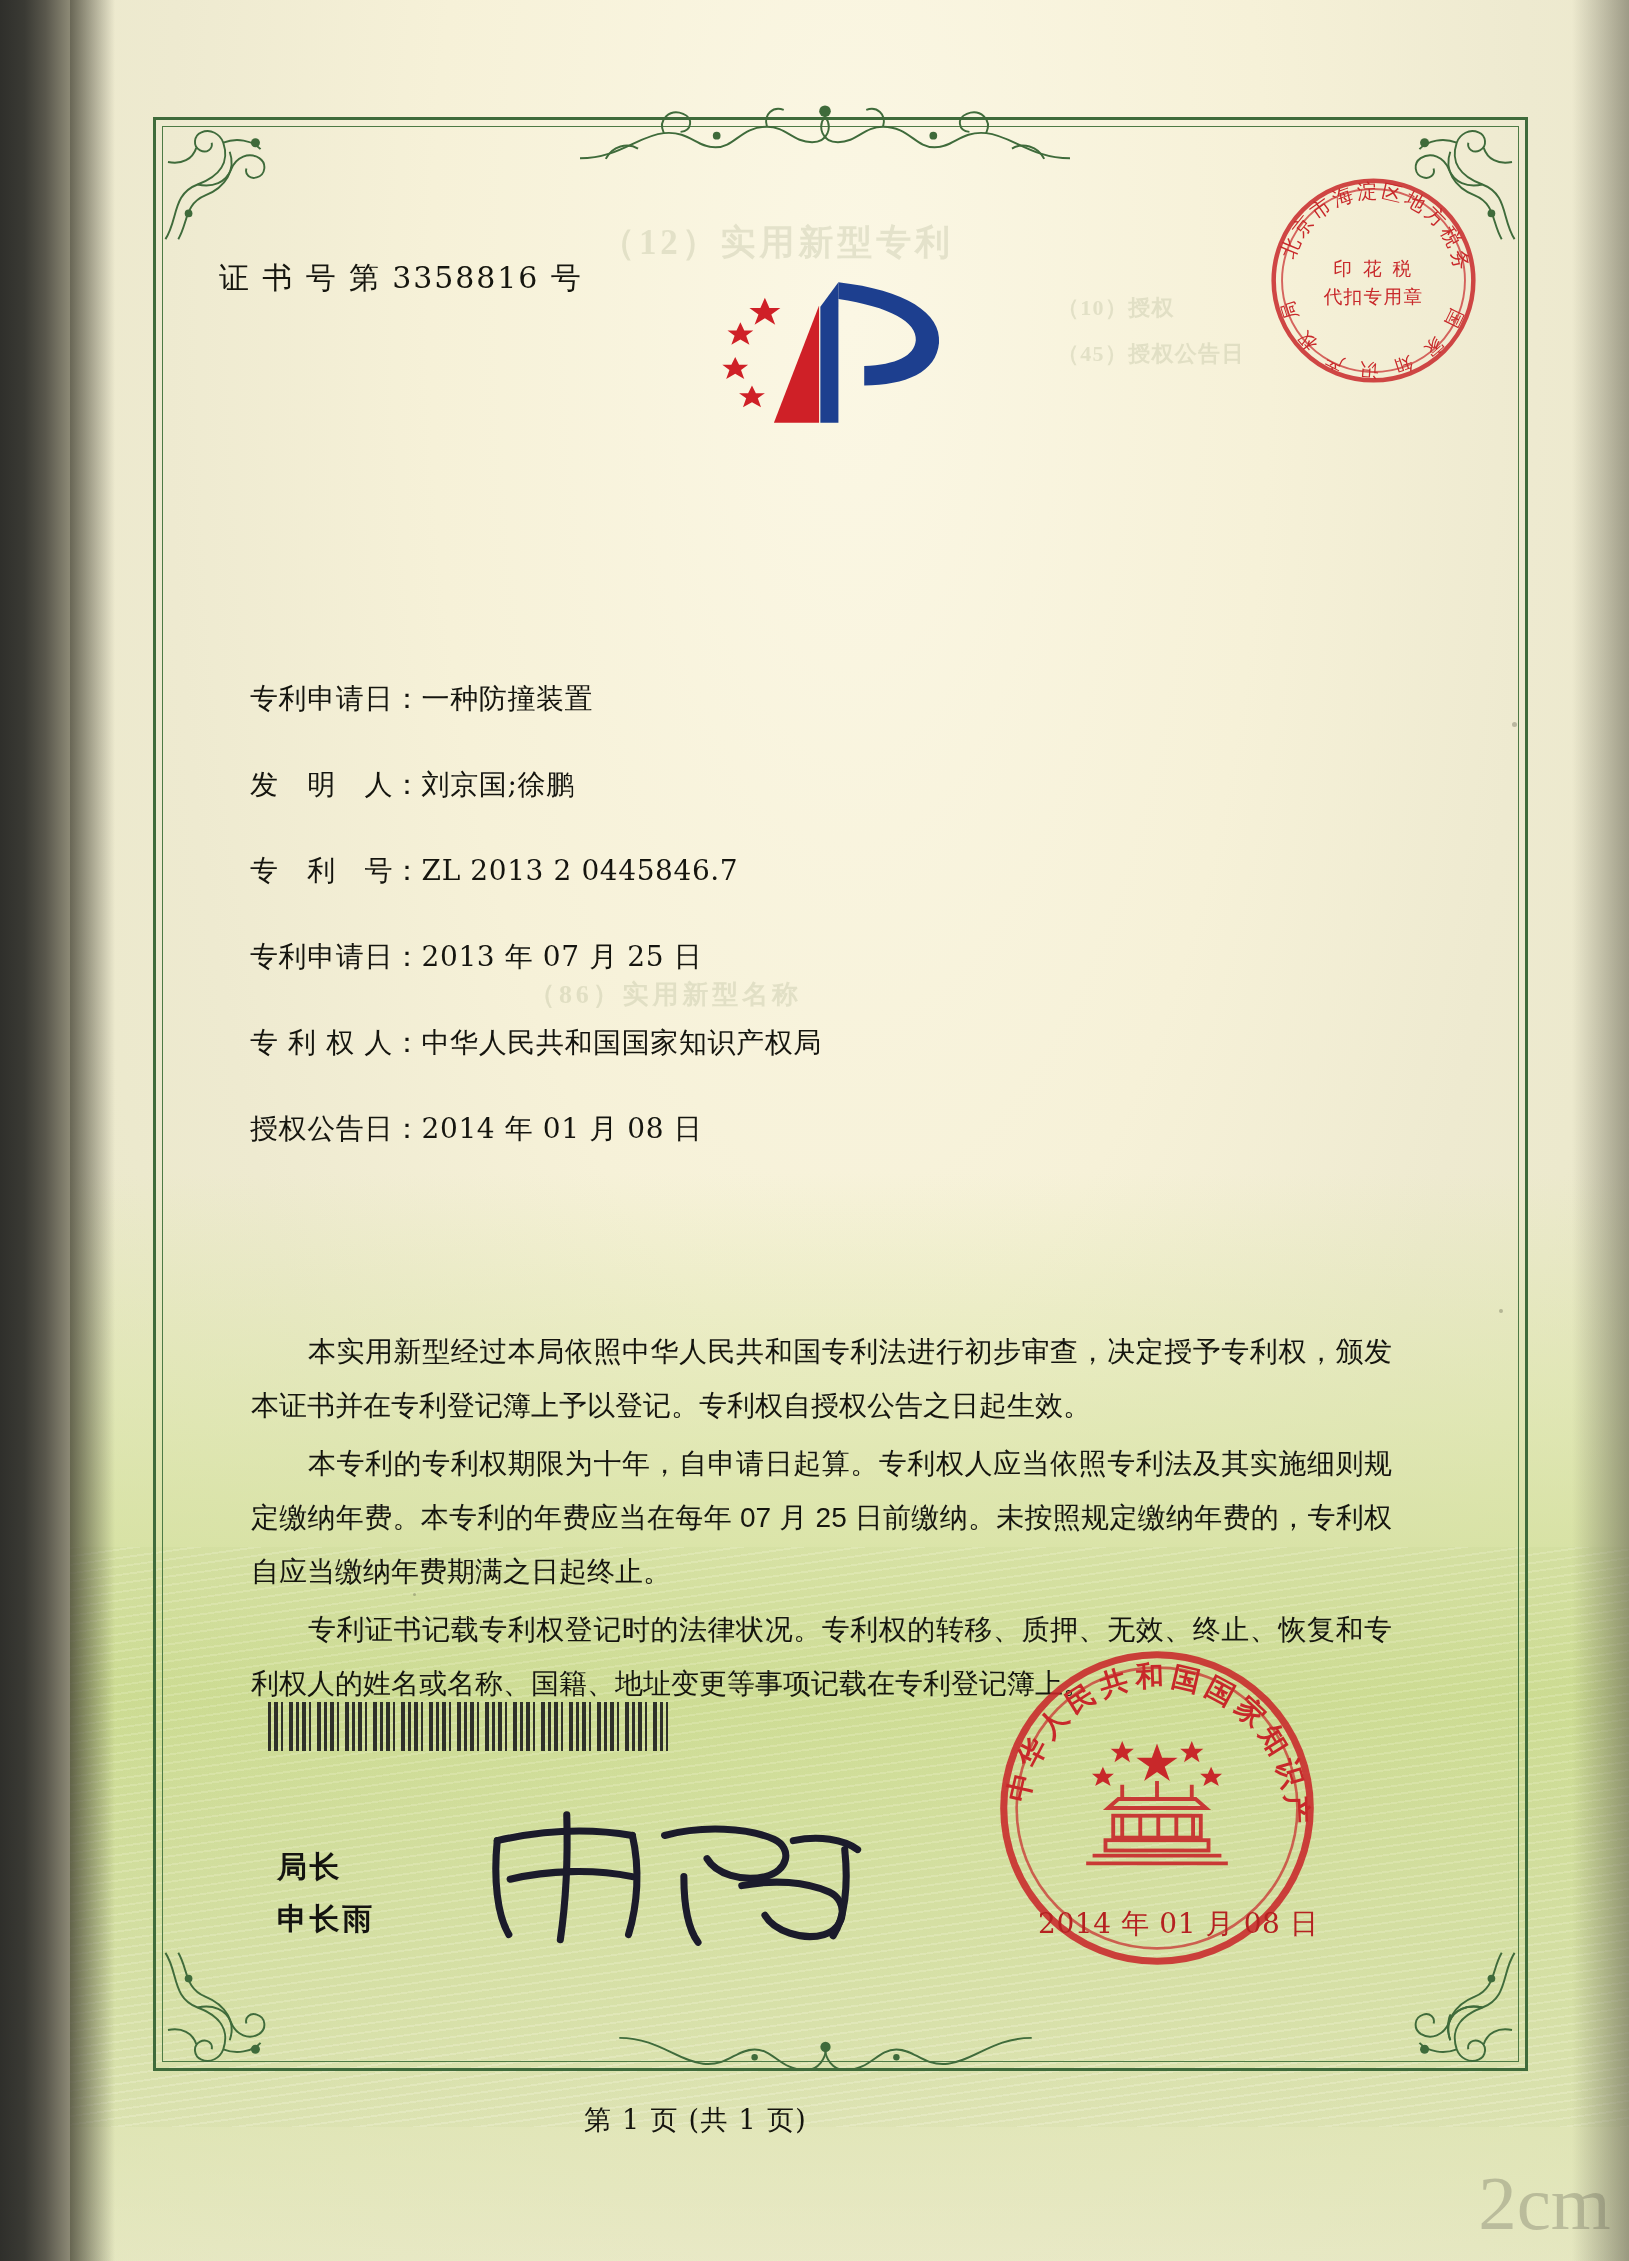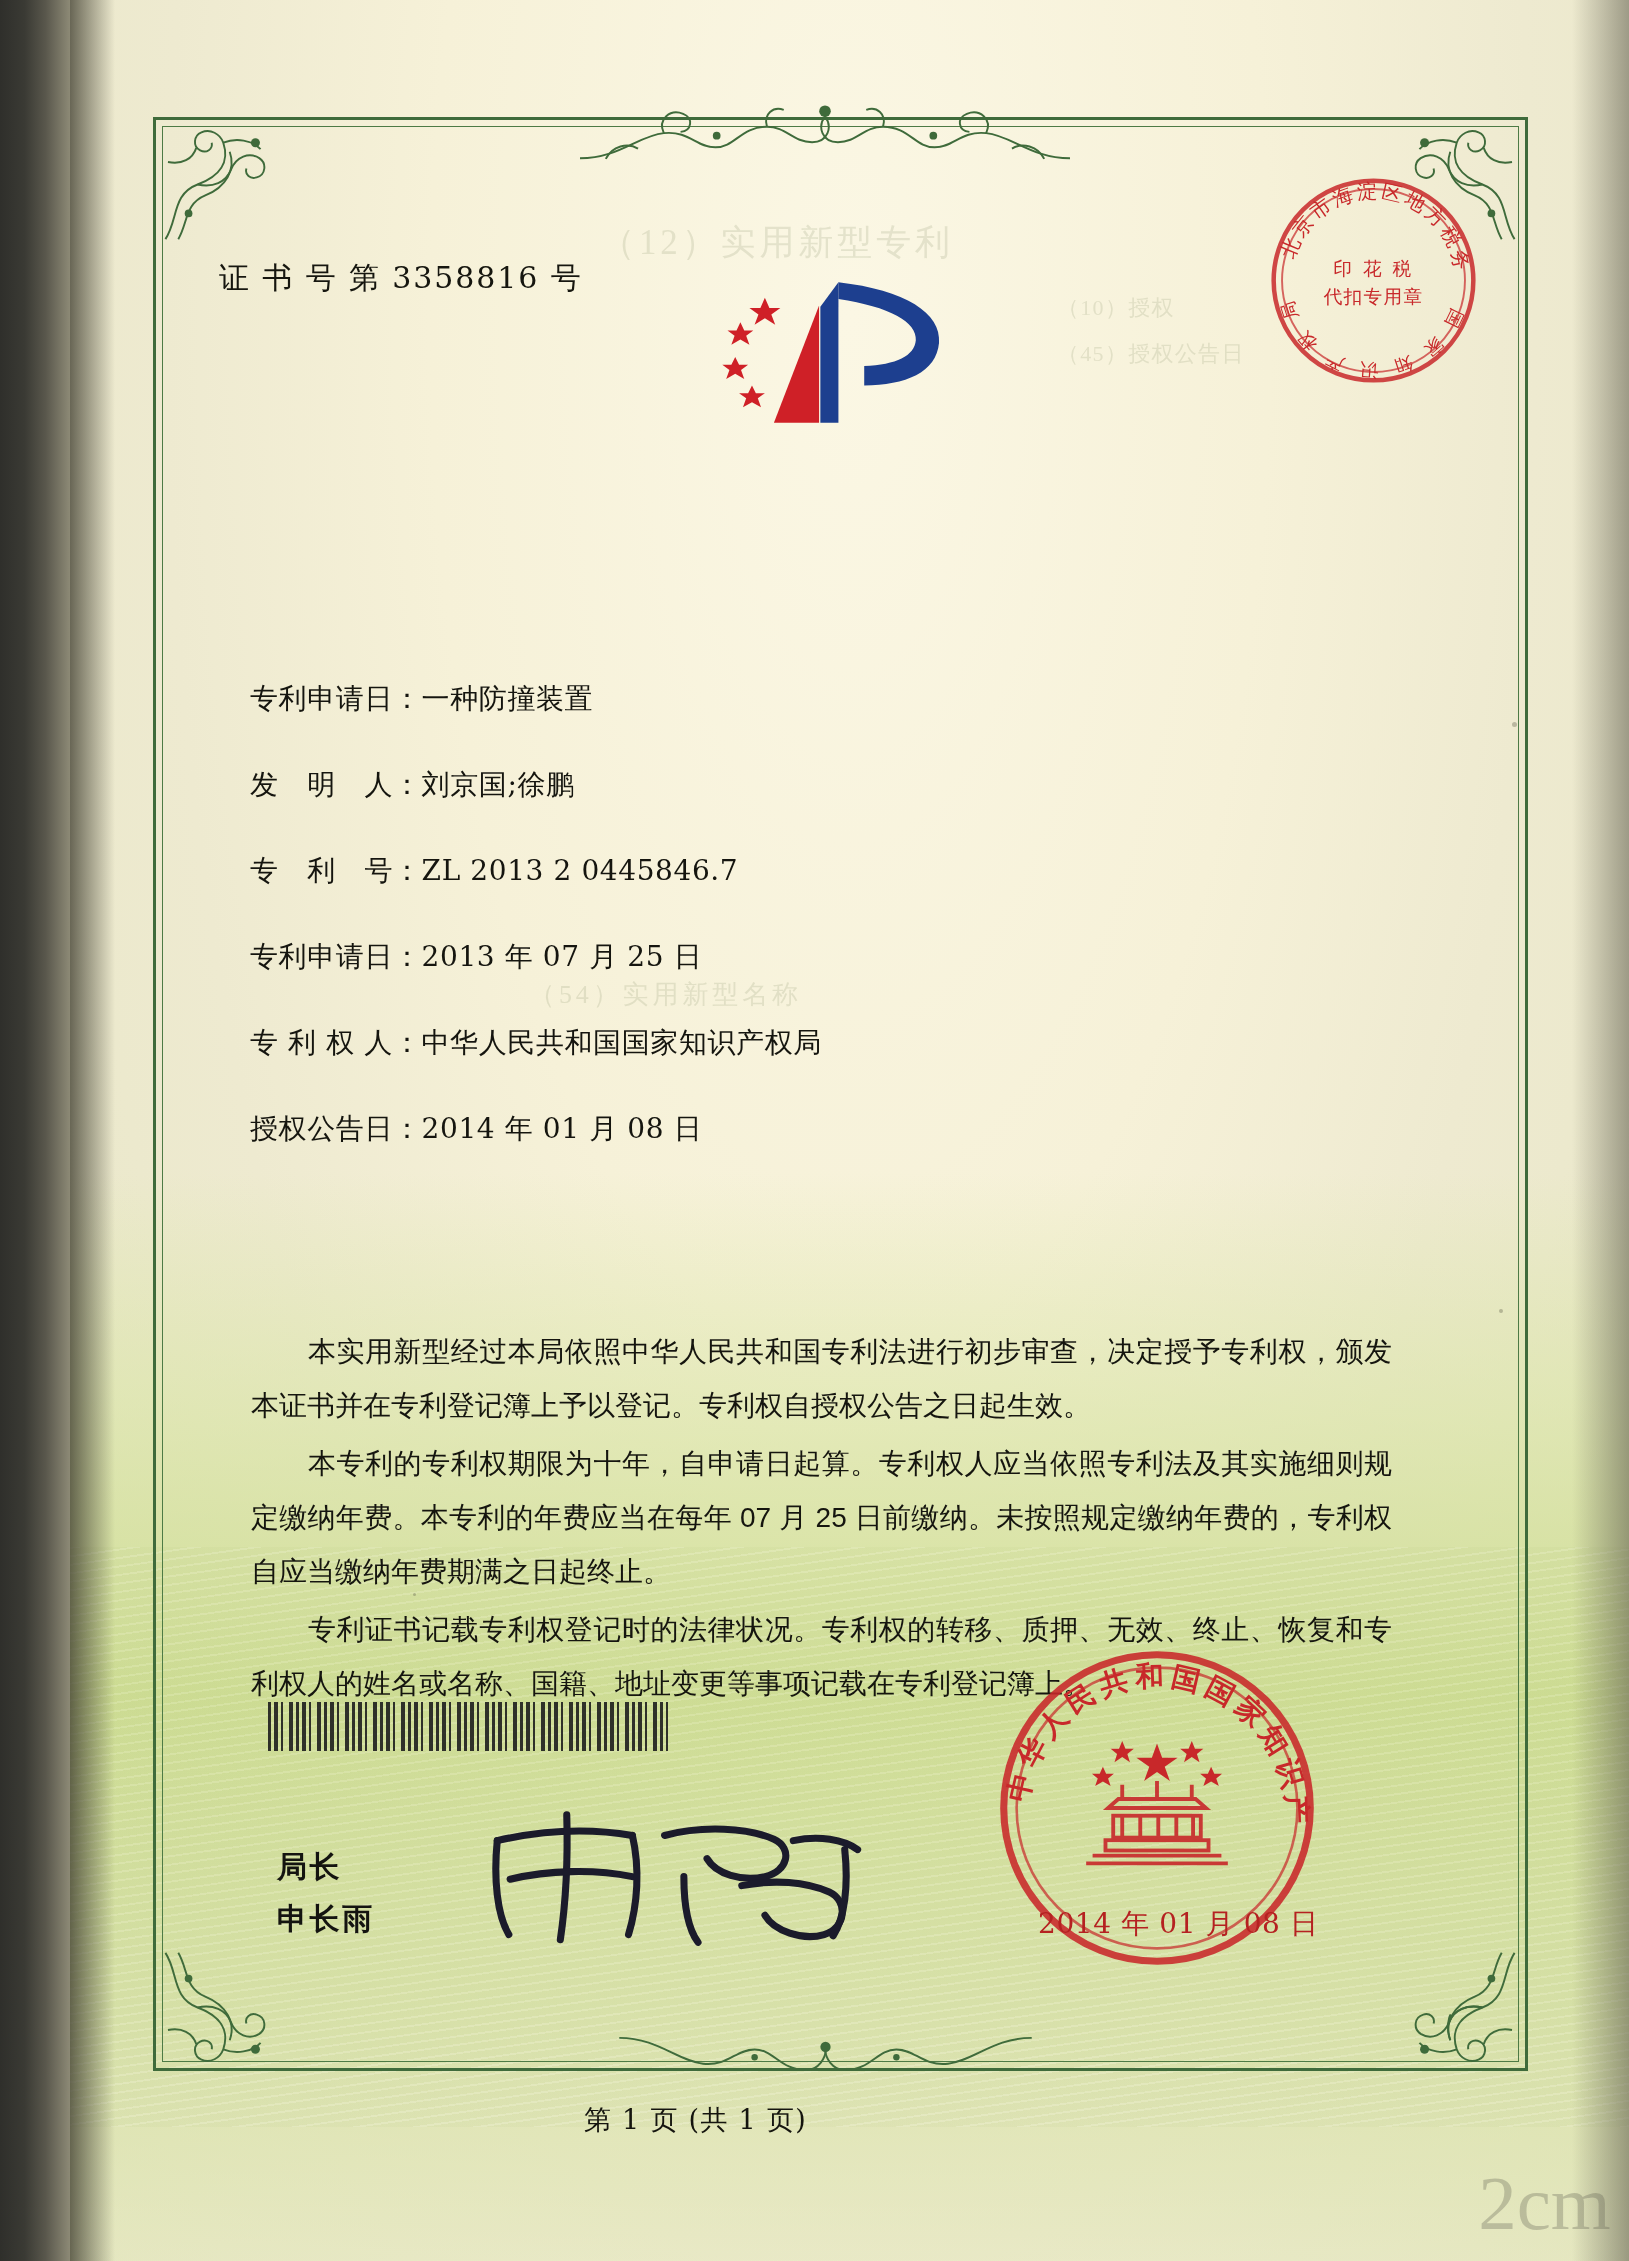--- a/index.html
+++ b/index.html
@@ -105,21 +105,21 @@
     width: 413px; height: 58px;
     color: #3f6b3b;
   }
   .bottom-floral svg { width: 100%; height: 100%; }
 
   
   .ghost {
     position: absolute;
     color: rgba(120,130,90,0.17);
     font-family: "Liberation Serif", serif;
-    font-weight: normal;
+    font-weight: bold;
     letter-spacing: 3.9px;
     white-space: nowrap;
   }
   .ghost-1 { left: 600px; top: 219px; font-size: 35px; }
   .ghost-2 { left: 1057px; top: 293px; font-size: 22px; letter-spacing: 1.3px; }
   .ghost-3 { left: 1057px; top: 339px; font-size: 22px; letter-spacing: 1.3px; }
   .ghost-4 { left: 529px; top: 977px; font-size: 26px; }
 
   
   .logo {
@@ -337,21 +337,21 @@
       <path d="M640 20 C580 20 550 56 510 60 C470 64 460 38 430 38 C400 38 390 70 350 70 C330 70 320 50 320 40"></path>
       <circle cx="320" cy="34" r="8" fill="currentColor" stroke="none"></circle>
       <circle cx="210" cy="50" r="5" fill="currentColor" stroke="none"></circle>
       <circle cx="430" cy="50" r="5" fill="currentColor" stroke="none"></circle>
     </svg>
   </div>
 
   <div class="ghost ghost-1">（12）实用新型专利</div>
   <div class="ghost ghost-2">（10）授权</div>
   <div class="ghost ghost-3">（45）授权公告日</div>
-  <div class="ghost ghost-4">（54）实用新型名称</div>
+  <div class="ghost ghost-4">（86）实用新型名称</div>
 
   <div class="cert-no">证 书 号 第 3358816 号</div>
 
   <div class="logo">
     <svg viewBox="0 0 400 250">
 
       <path d="M196 22 C300 34 356 70 352 116 C348 162 300 182 236 182 L236 152 C286 150 314 136 316 112 C318 84 276 60 196 48 Z" fill="#1d3f8f"></path>
       <path d="M196 22 L196 240 L168 240 L168 60 Z" fill="#1d3f8f"></path>
 
       <path d="M166 58 L166 240 L96 240 Z" fill="#cf2027"></path>

